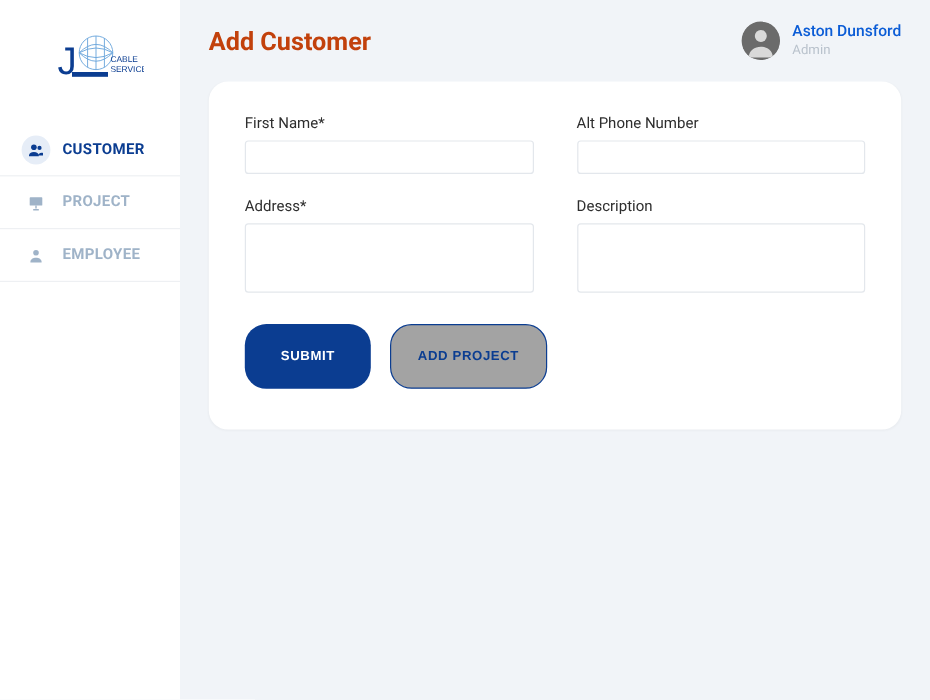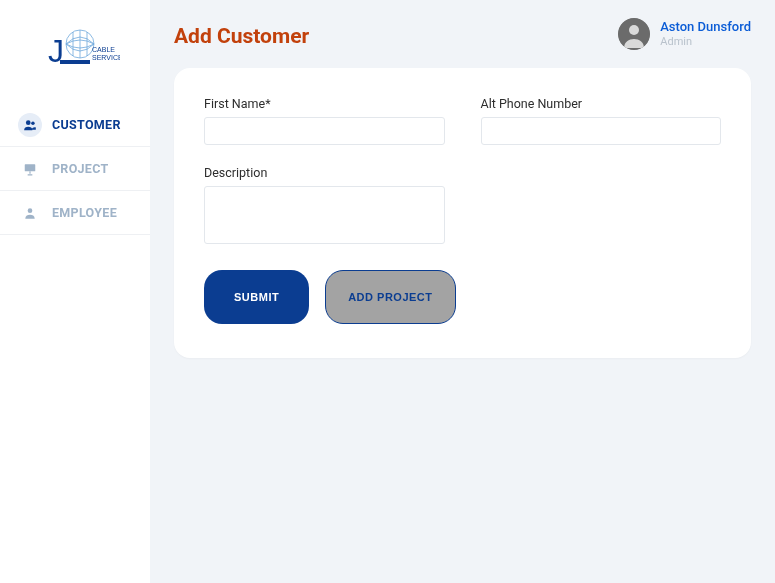--- a/index.html
+++ b/index.html
@@ -231,20 +231,24 @@
     <div class="form-grid">
       <div class="field">
         <label>First Name*</label>
         <input type="text" value="" style="">
       </div>
       <div class="field">
         <label>Alt Phone Number</label>
         <input type="text" value="" style="">
       </div>
       <div class="field">
+        <label>Address*</label>
+        <textarea style=""></textarea>
+      </div>
+      <div class="field">
         <label>Description</label>
         <textarea style=""></textarea>
       </div>
     </div>
     <div class="actions">
       <button class="btn-primary">SUBMIT</button>
       <button class="btn-outline">ADD PROJECT</button>
     </div>
   </div>
 </main>

